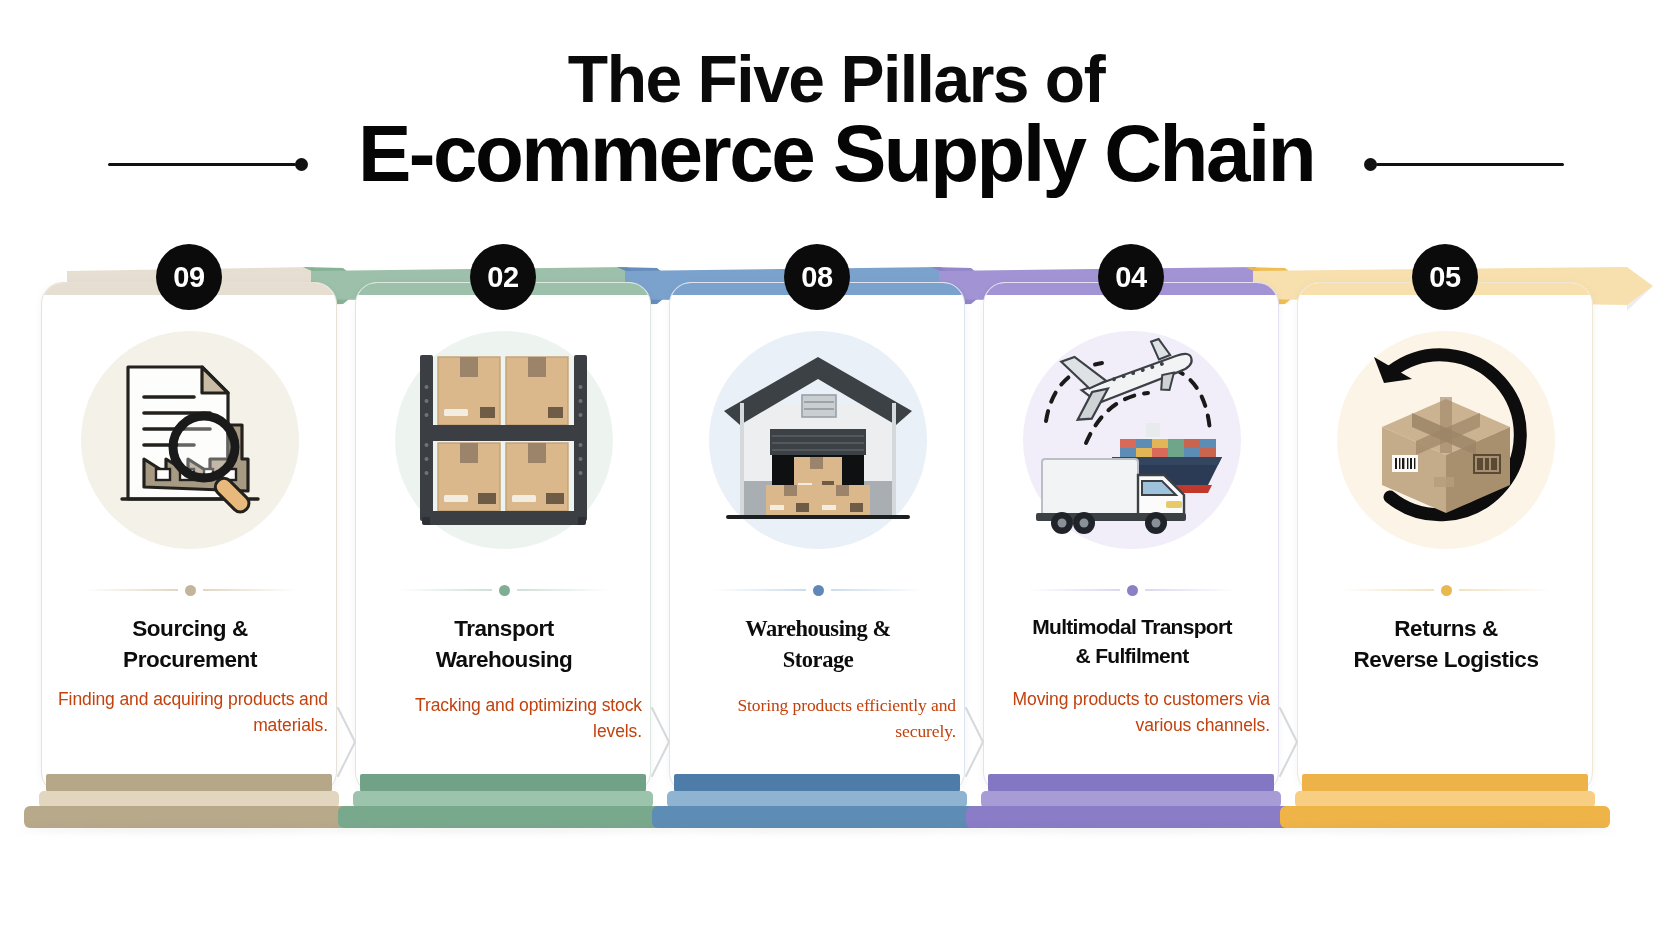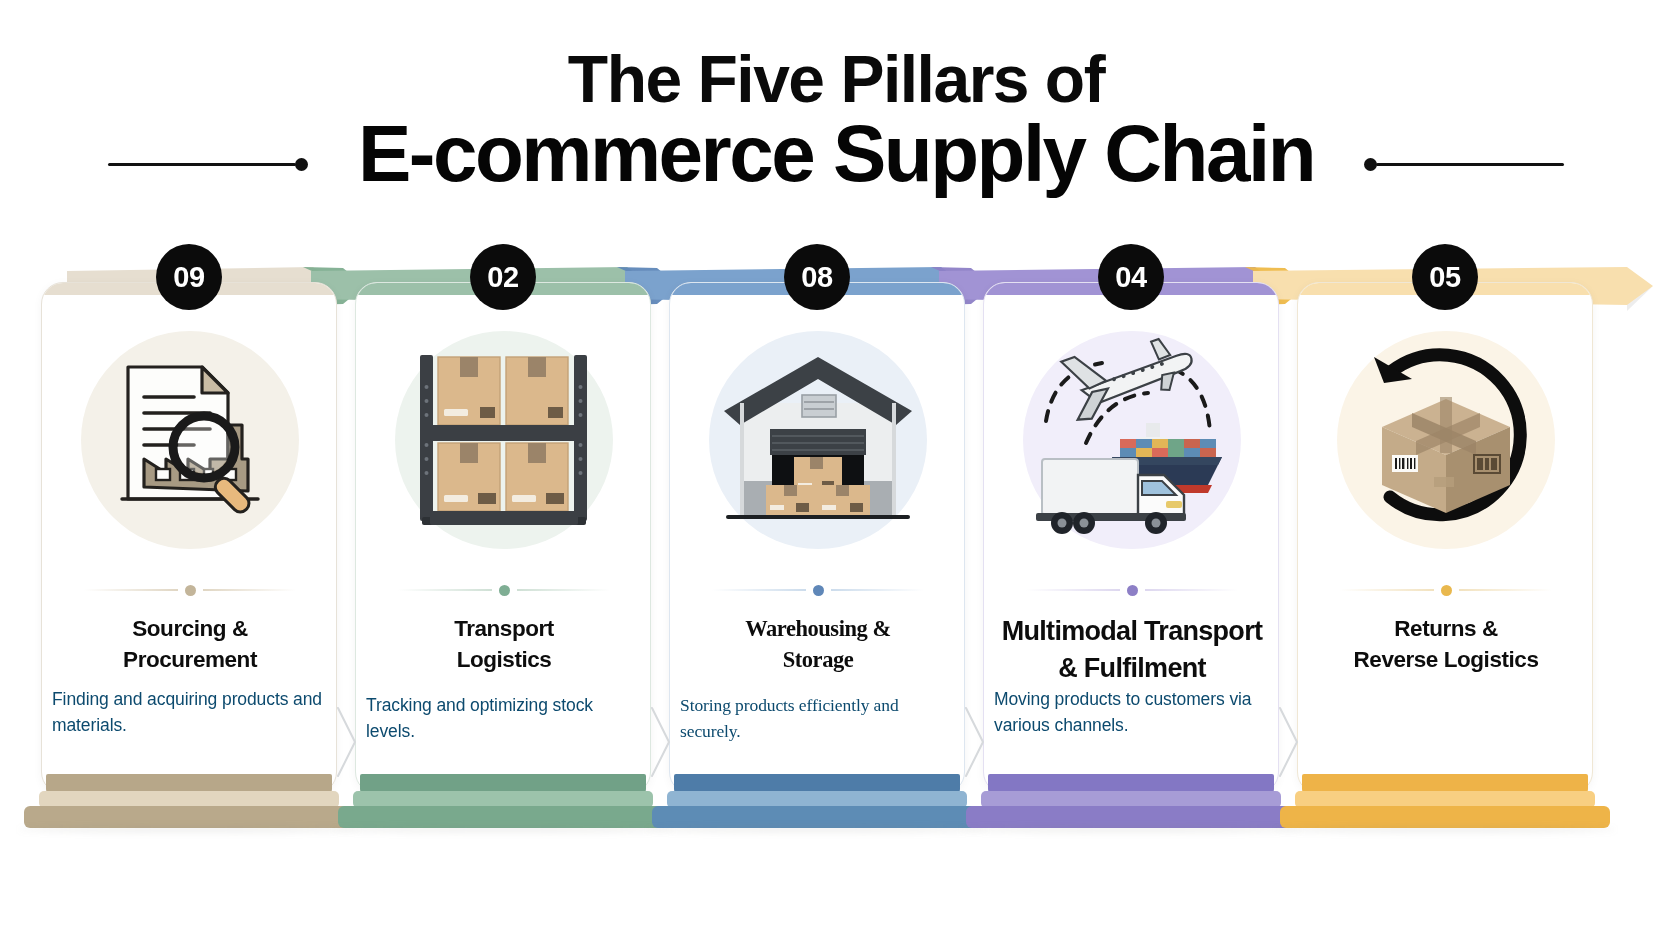--- a/index.html
+++ b/index.html
@@ -80,25 +80,25 @@
   }
   .divider .dl{ flex:1; height:1.6px; }
   .divider .dd{ width:11px; height:11px; border-radius:50%; margin:0 7px; }
 
   .card-title{
     position:absolute; left:14px; top:330px; width:268px;
     text-align:center;
     font-size:22.5px; font-weight:bold; color:#0d0d0d;
     line-height:1.38; letter-spacing:-0.45px;
   }
-  .card-title.sm{ font-size:27px; letter-spacing:-0.7px; }
+  .card-title.sm{ font-size:21px; letter-spacing:-0.7px; }
   .card-desc{
     position:absolute; left:10px; top:410px; width:276px;
-    text-align:left;
-    font-size:17.5px; color:#0c4a6e; line-height:1.48;
+    text-align:right;
+    font-size:17.5px; color:#c2410c; line-height:1.48;
     letter-spacing:-0.1px;
   }
   .card-desc.up{ top:404px; }
 
   
   .pedestal{ position:absolute; left:0; bottom:0; width:296px; height:58px; }
   .ped{ position:absolute; left:50%; transform:translateX(-50%); border-radius:5px; }
   .ped1{ top:0;  width:286px; height:19px; border-radius:2px 2px 4px 4px;}
   .ped2{ top:17px; width:300px; height:17px; }
   .ped3{ top:32px; width:330px; height:22px; border-radius:6px; }
@@ -266,21 +266,21 @@
         </div>
 
         <div class="divider">
           <div class="dl" style="background:linear-gradient(90deg, rgba(255,255,255,0), #cfe0d5)"></div>
           <div class="dd" style="background:#7fae94"></div>
           <div class="dl" style="background:linear-gradient(90deg, #cfe0d5, rgba(255,255,255,0))"></div>
         </div>
 
         <div class="card-title">
           <span>Transport</span><br>
-          <span>Logistics</span>
+          <span>Warehousing</span>
         </div>
 
         <div class="card-desc">Tracking and optimizing stock levels.</div>
       </div>
 
       <div class="pedestal">
         <div class="ped ped1" style="background:linear-gradient(180deg, #71a187, #71a187)"></div>
         <div class="ped ped2" style="background:linear-gradient(180deg, #9cc3ab, #9cc3ab)"></div>
         <div class="ped ped3" style="background:linear-gradient(180deg, #79a98d, #79a98d)"></div>
         <div class="ped-shadow"></div>

